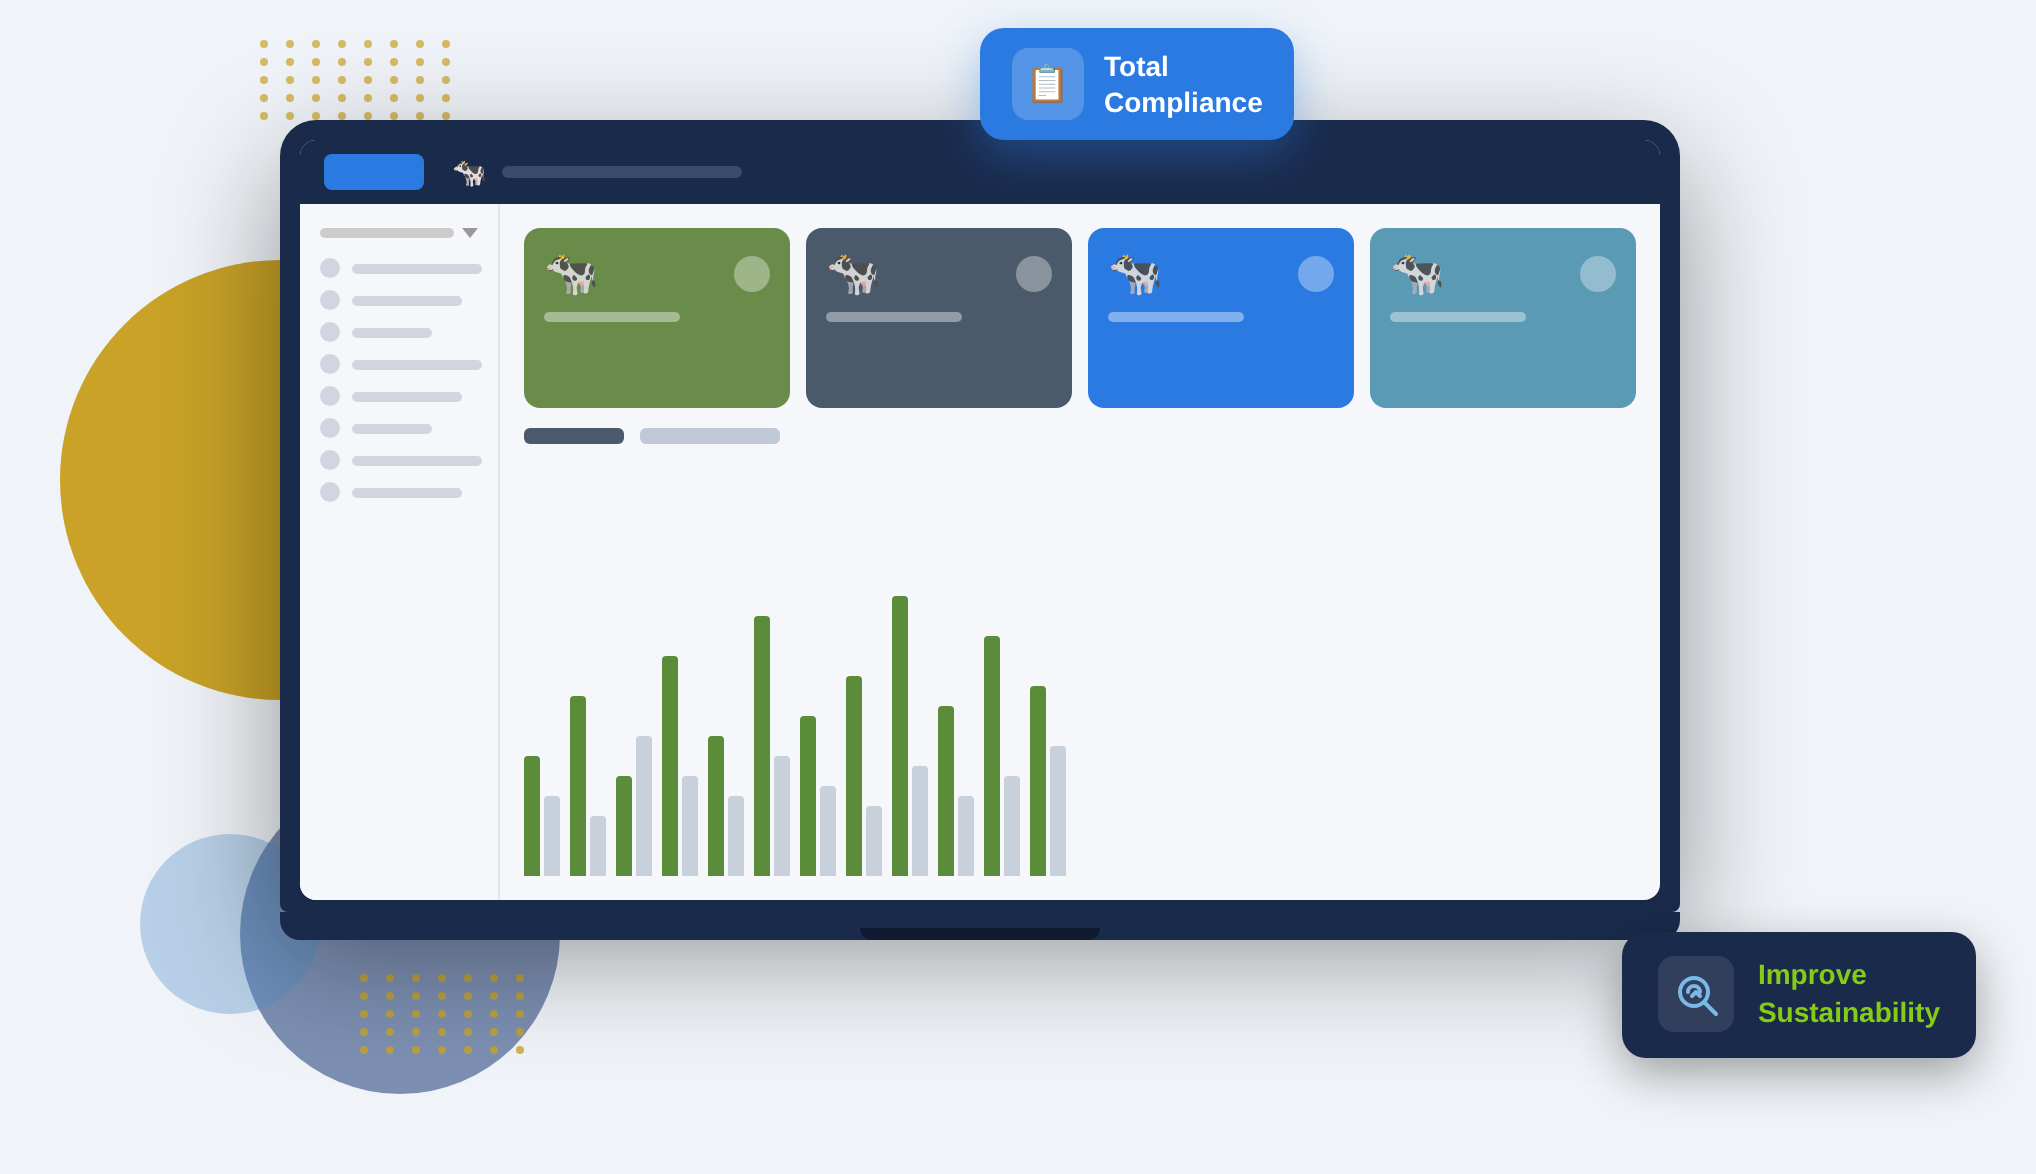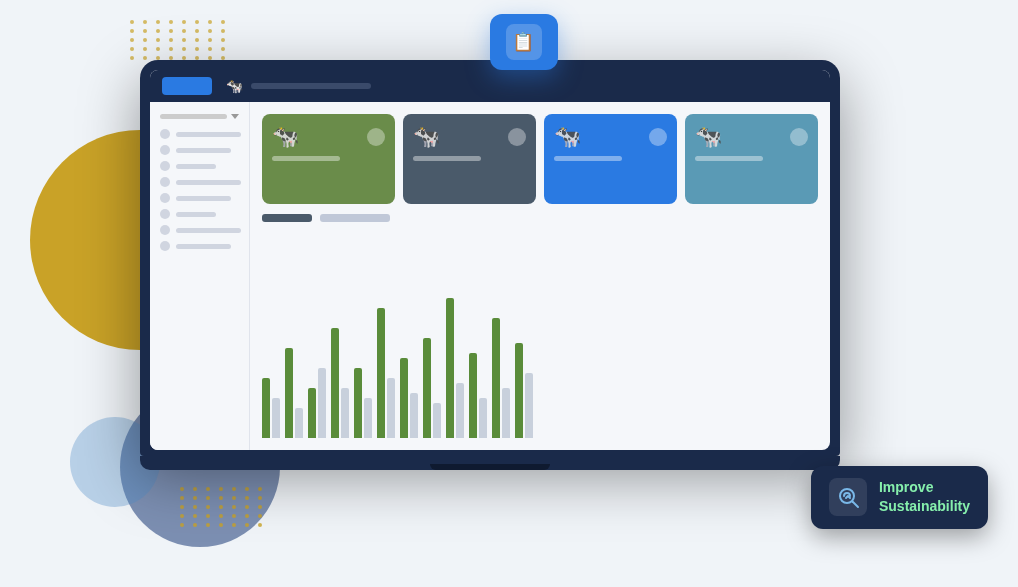--- a/index.html
+++ b/index.html
@@ -374,21 +374,21 @@
       background: rgba(255,255,255,0.1);
       border-radius: 8px;
       display: flex;
       align-items: center;
       justify-content: center;
       font-size: 20px;
       color: #7ab8e8;
     }
 
     .badge-sustainability-text {
-      color: #86efac;
+      color: #84cc16;
       font-weight: 700;
       font-size: 14px;
       line-height: 1.4;
     }
   </style>
 </head>
 <body>
 
 <div class="scene">
 
@@ -619,20 +619,24 @@
 
           </div>
         </div>
       </div>
     </div>
     <div class="laptop-base"></div>
   </div>
 
   <div class="badge-total-compliance">
     <div class="badge-compliance-icon">📋</div>
+    <div class="badge-compliance-text">
+      <div>Total</div>
+      <div>Compliance</div>
+    </div>
   </div>
 
   <div class="badge-sustainability">
     <div class="badge-sustainability-icon">
       <svg width="24" height="24" viewBox="0 0 24 24" fill="none" stroke="#7ab8e8" stroke-width="2" stroke-linecap="round" stroke-linejoin="round">
         <circle cx="11" cy="11" r="7"></circle>
         <line x1="16.5" y1="16.5" x2="22" y2="22"></line>
         <path d="M8 11 a3 3 0 0 1 6 0" stroke="#7ab8e8" fill="none"></path>
         <polyline points="10,13 12,11 14,13" stroke="#7ab8e8" fill="none"></polyline>
       </svg>

